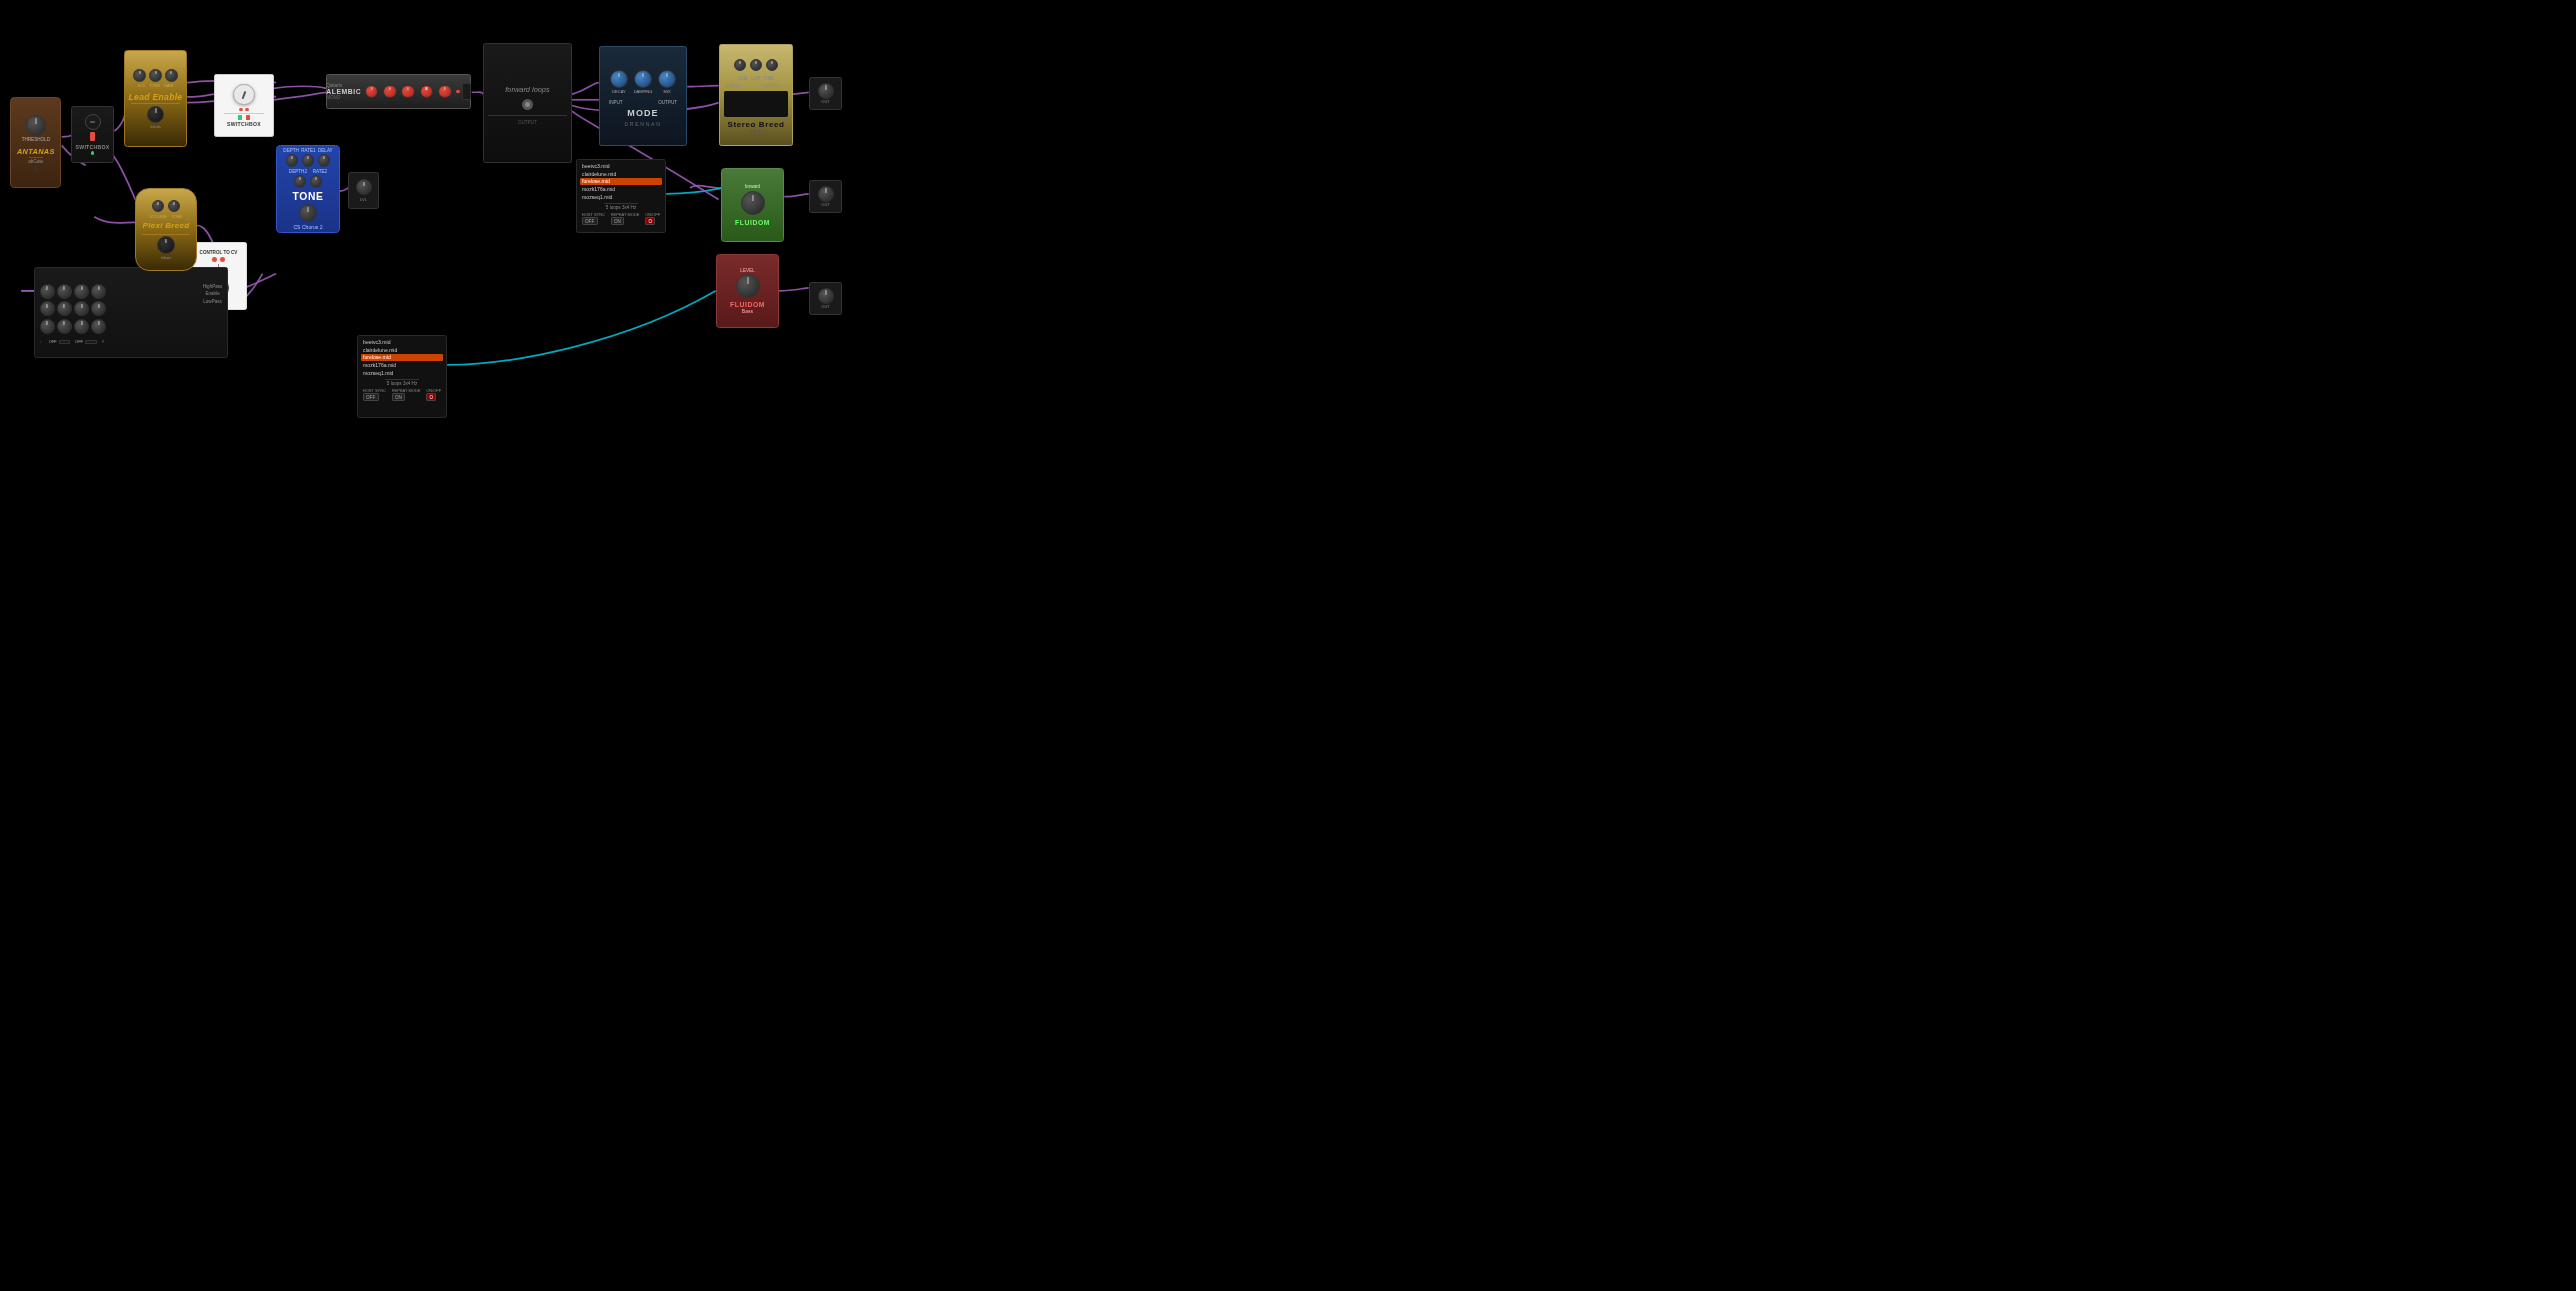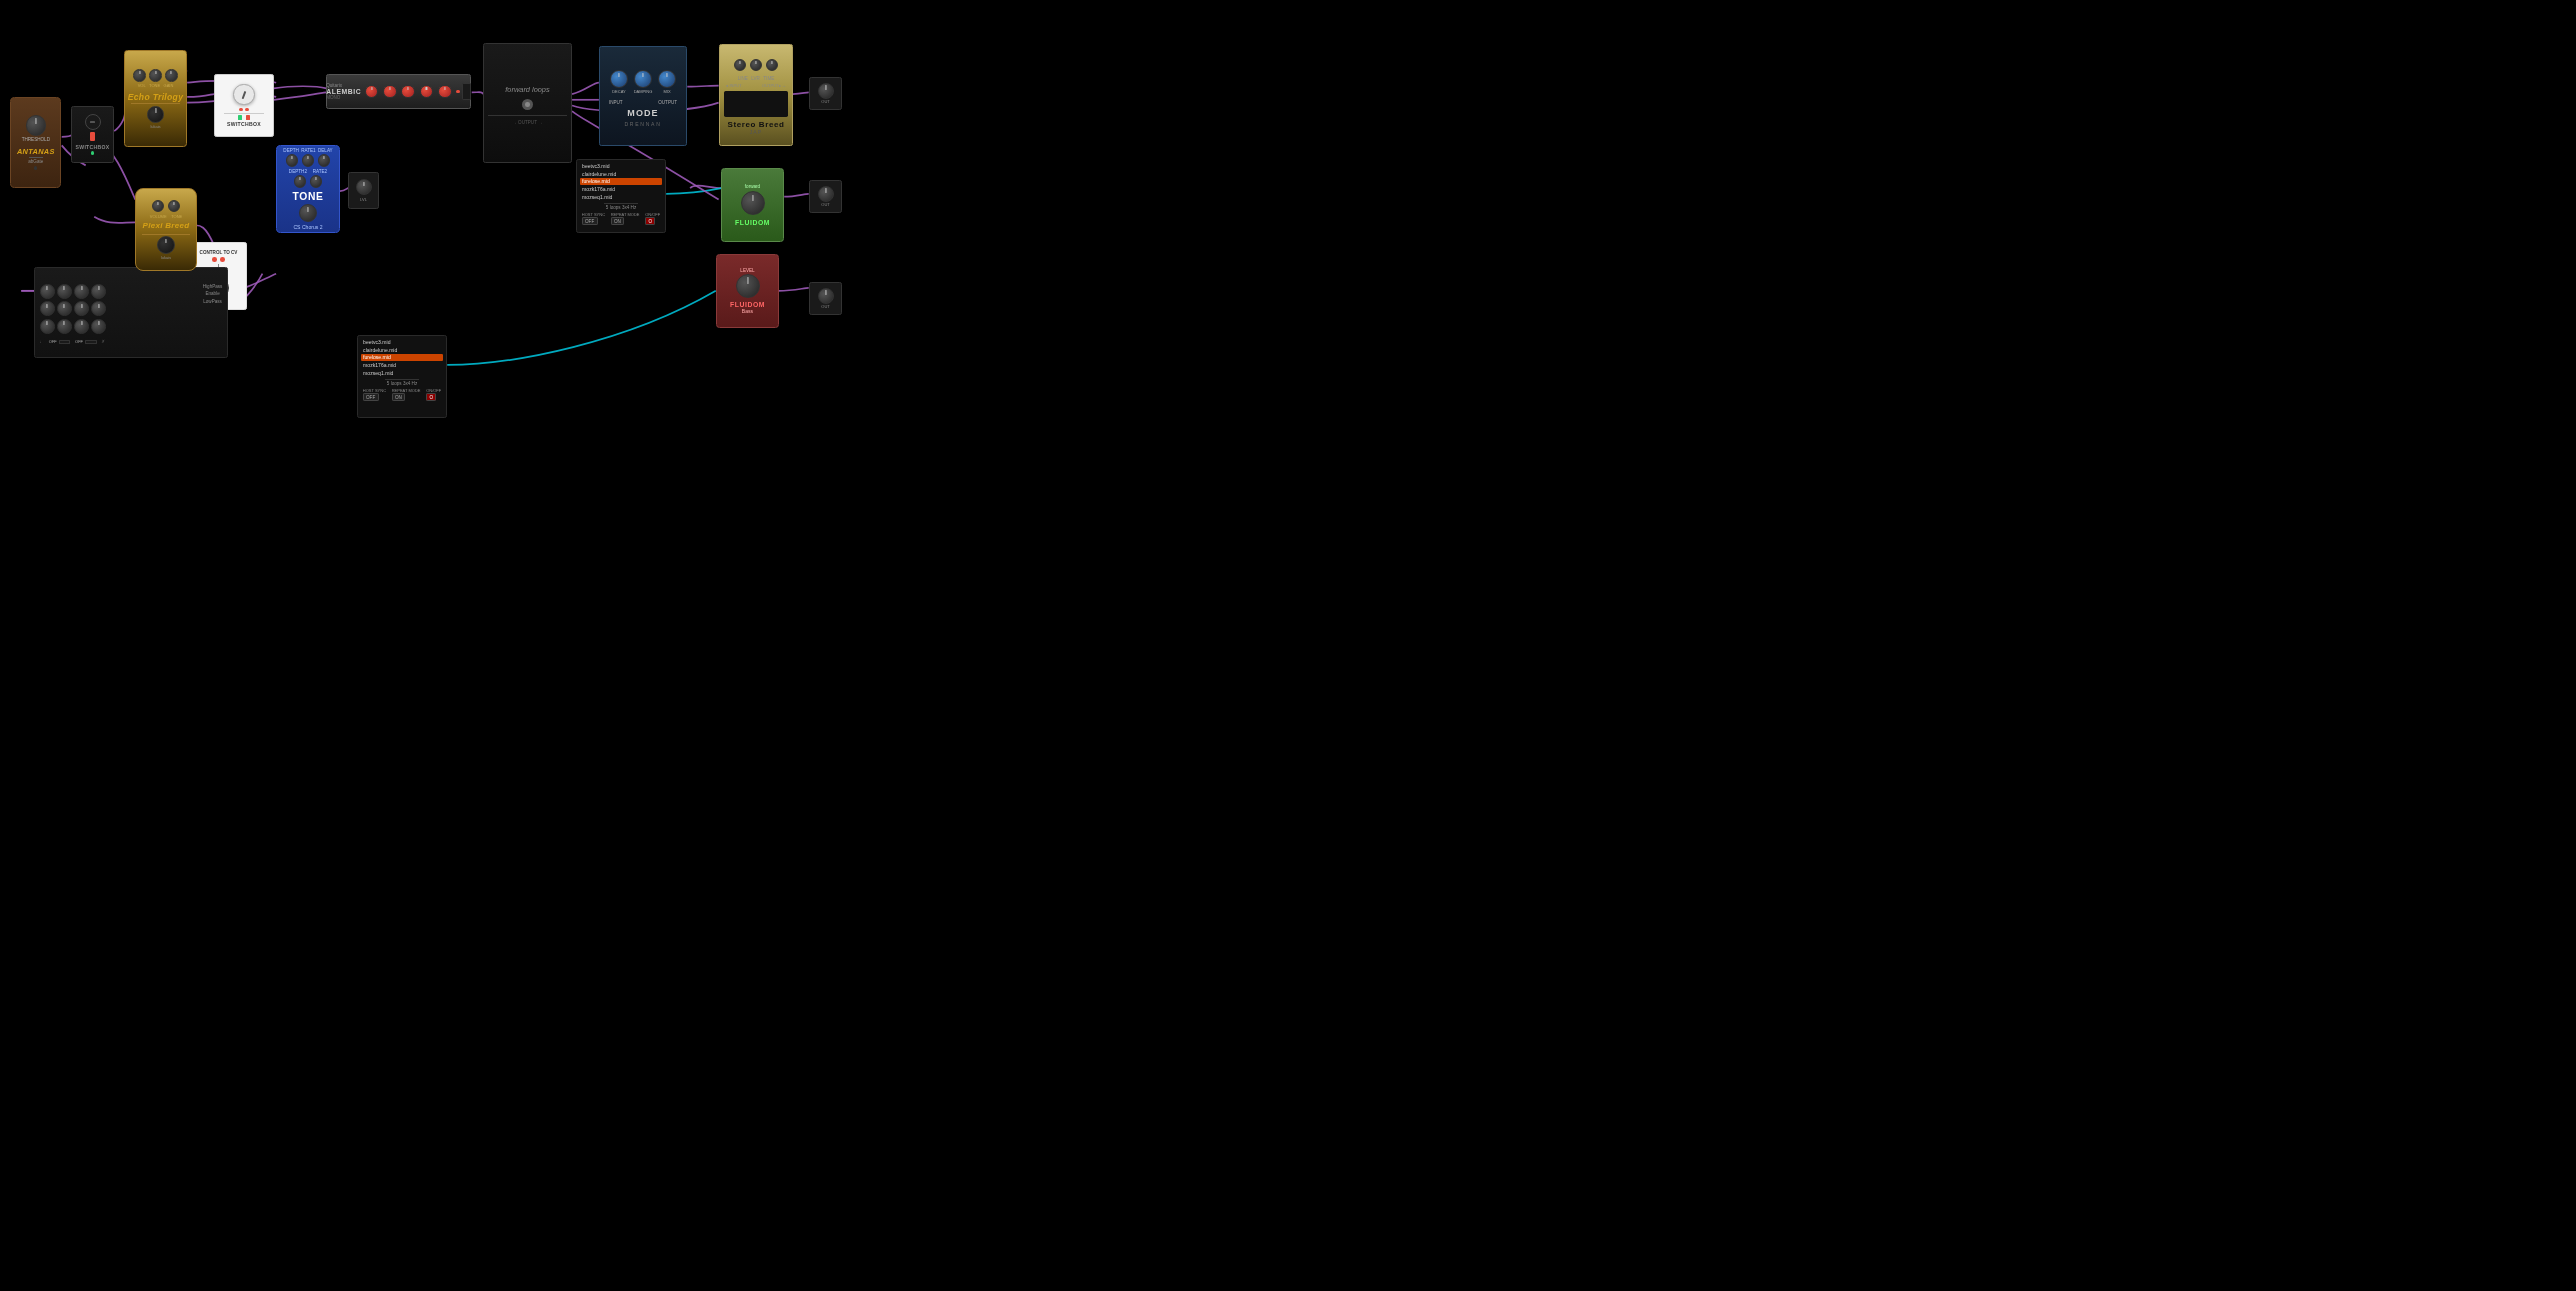--- a/index.html
+++ b/index.html
@@ -87,21 +87,21 @@
       border: 1.1px solid #ccc;
       border-radius: 2.3px;
     }
 
     
     #plexi-breed {
       left: 135px; top: 188px;
       width: 62px; height: 83px;
       background: linear-gradient(180deg, #c8a84b 0%, #8b6914 50%, #3a2a05 100%);
       border: 1.1px solid #a07828;
-      border-radius: 8px;
+      border-radius: 14px;
     }
 
     
     #alembic {
       left: 326px; top: 74px;
       width: 145px; height: 35px;
       background: linear-gradient(180deg, #3a3a3a 0%, #1e1e1e 100%);
       border: 1.1px solid #555;
       border-radius: 2.3px;
     }
@@ -384,21 +384,21 @@
   <div class="knob-row">
     <div class="knob" style="width:12.5px;height:12.5px;"></div>
     <div class="knob" style="width:12.5px;height:12.5px;"></div>
     <div class="knob" style="width:12.5px;height:12.5px;"></div>
   </div>
   <div style="font-size:4px;color:#c8a84b;display:flex;gap:3.4px;margin-top:0.6px;">
     <span>VOL</span>
     <span>TONE</span>
     <span>GAIN</span>
   </div>
-  <div class="plugin-title gold" style="font-size:8.6px;margin-top:3.4px;">Echo Trilogy</div>
+  <div class="plugin-title gold" style="font-size:8.6px;margin-top:3.4px;">Lead Enable</div>
   <div style="width:80%;height:0.6px;background:#a07828;margin:1.7px 0;"></div>
   <div class="knob" style="width:17px;height:17px;background:radial-gradient(circle at 35% 35%, #333,#111);"></div>
   <div style="font-size:4px;color:#888;margin-top:1.1px;">lukais</div>
 </div>
 
 <div class="plugin" id="switchbox-large">
   <div style="width:21.7px;height:21.7px;border-radius:50%;background:#e8e8e8;border:1.7px solid #aaa;display:flex;align-items:center;justify-content:center;box-shadow:0 1.1px 3.4px rgba(0,0,0,0.3);">
     <div style="width:1.7px;height:8px;background:#555;border-radius:0.6px;transform:rotate(20deg);"></div>
   </div>
   <div style="display:flex;gap:2.3px;margin-top:2.3px;">

